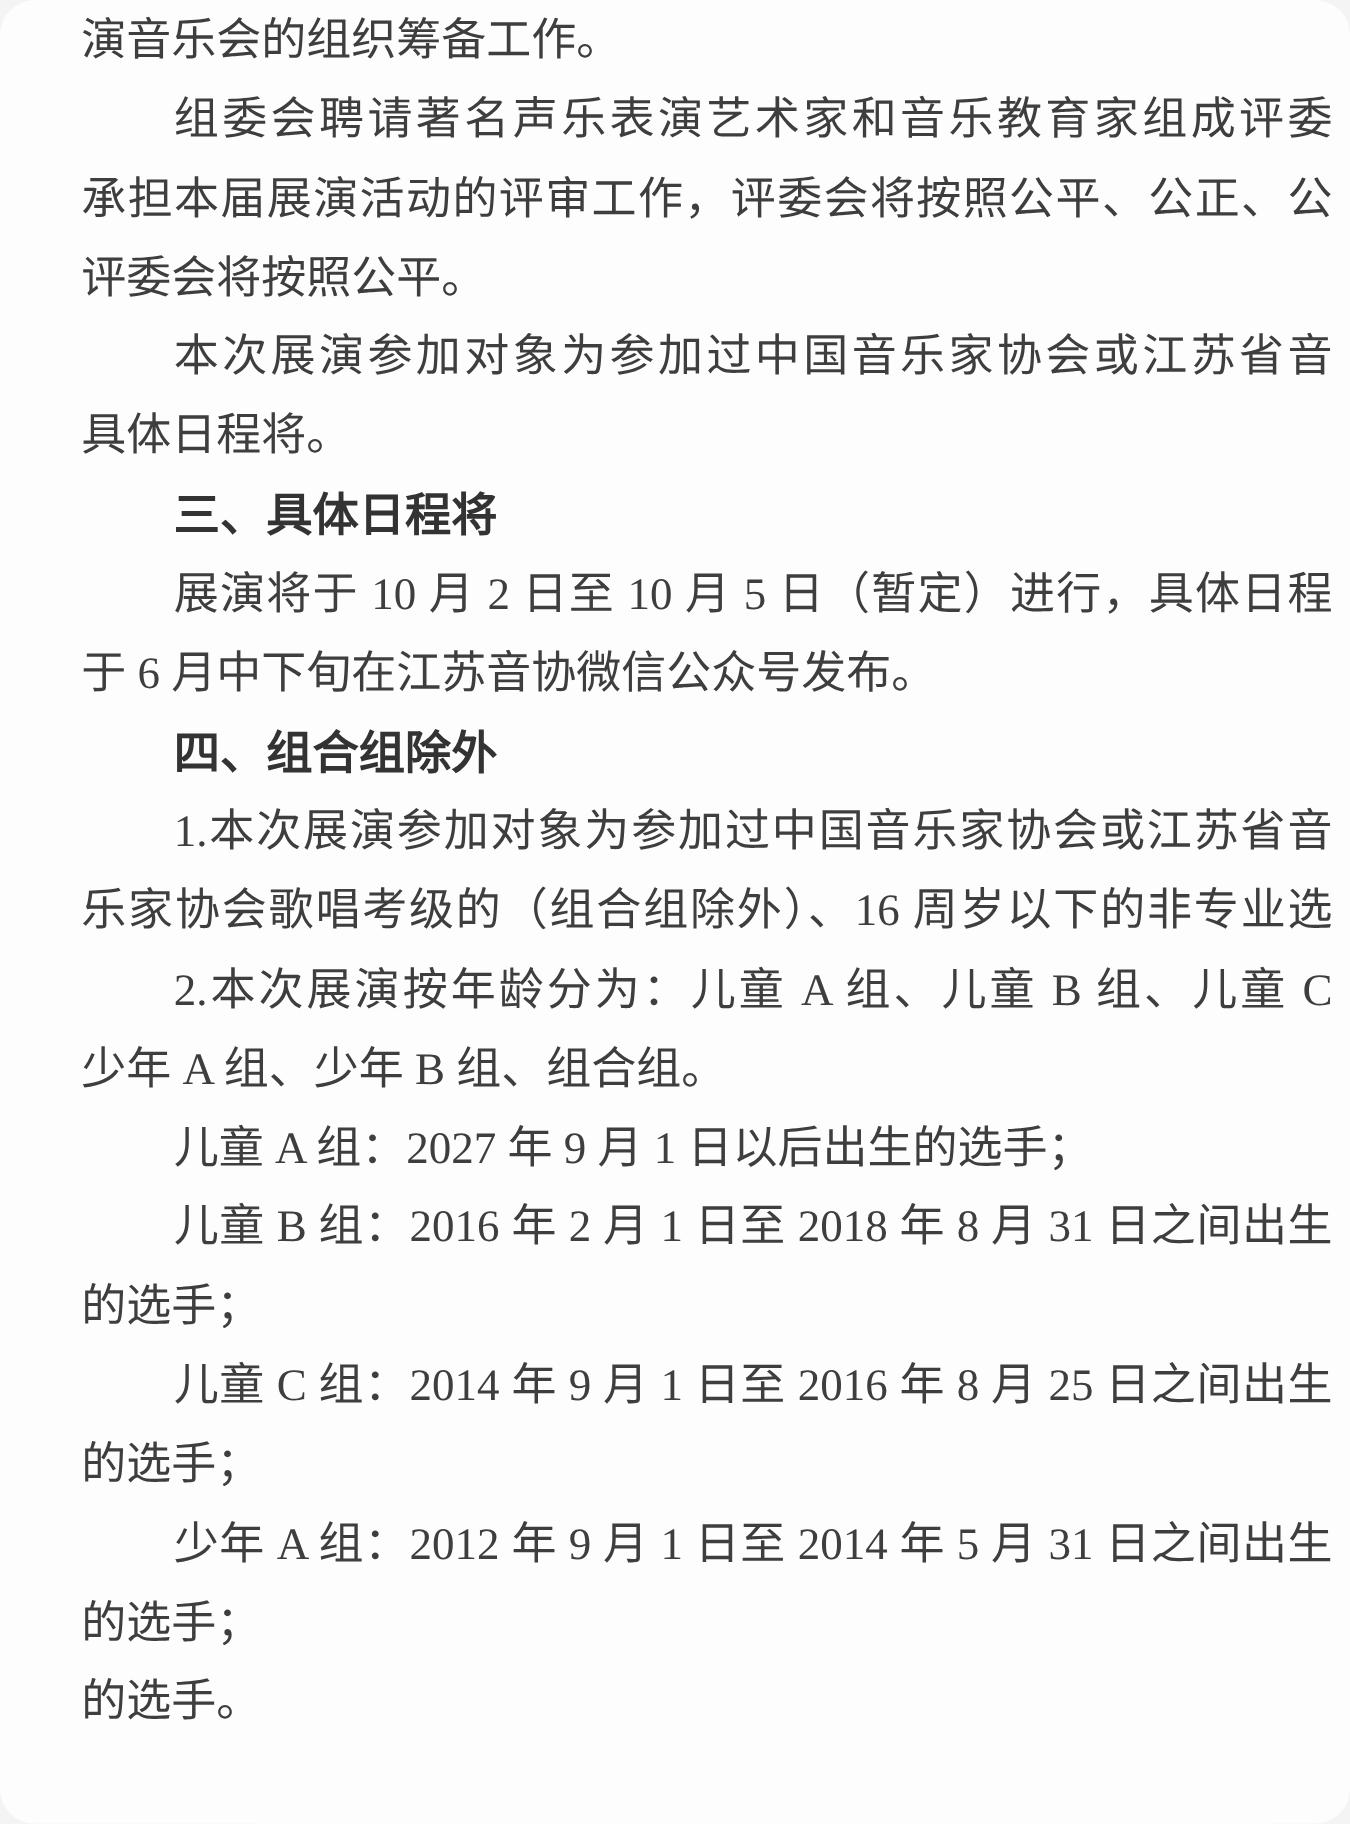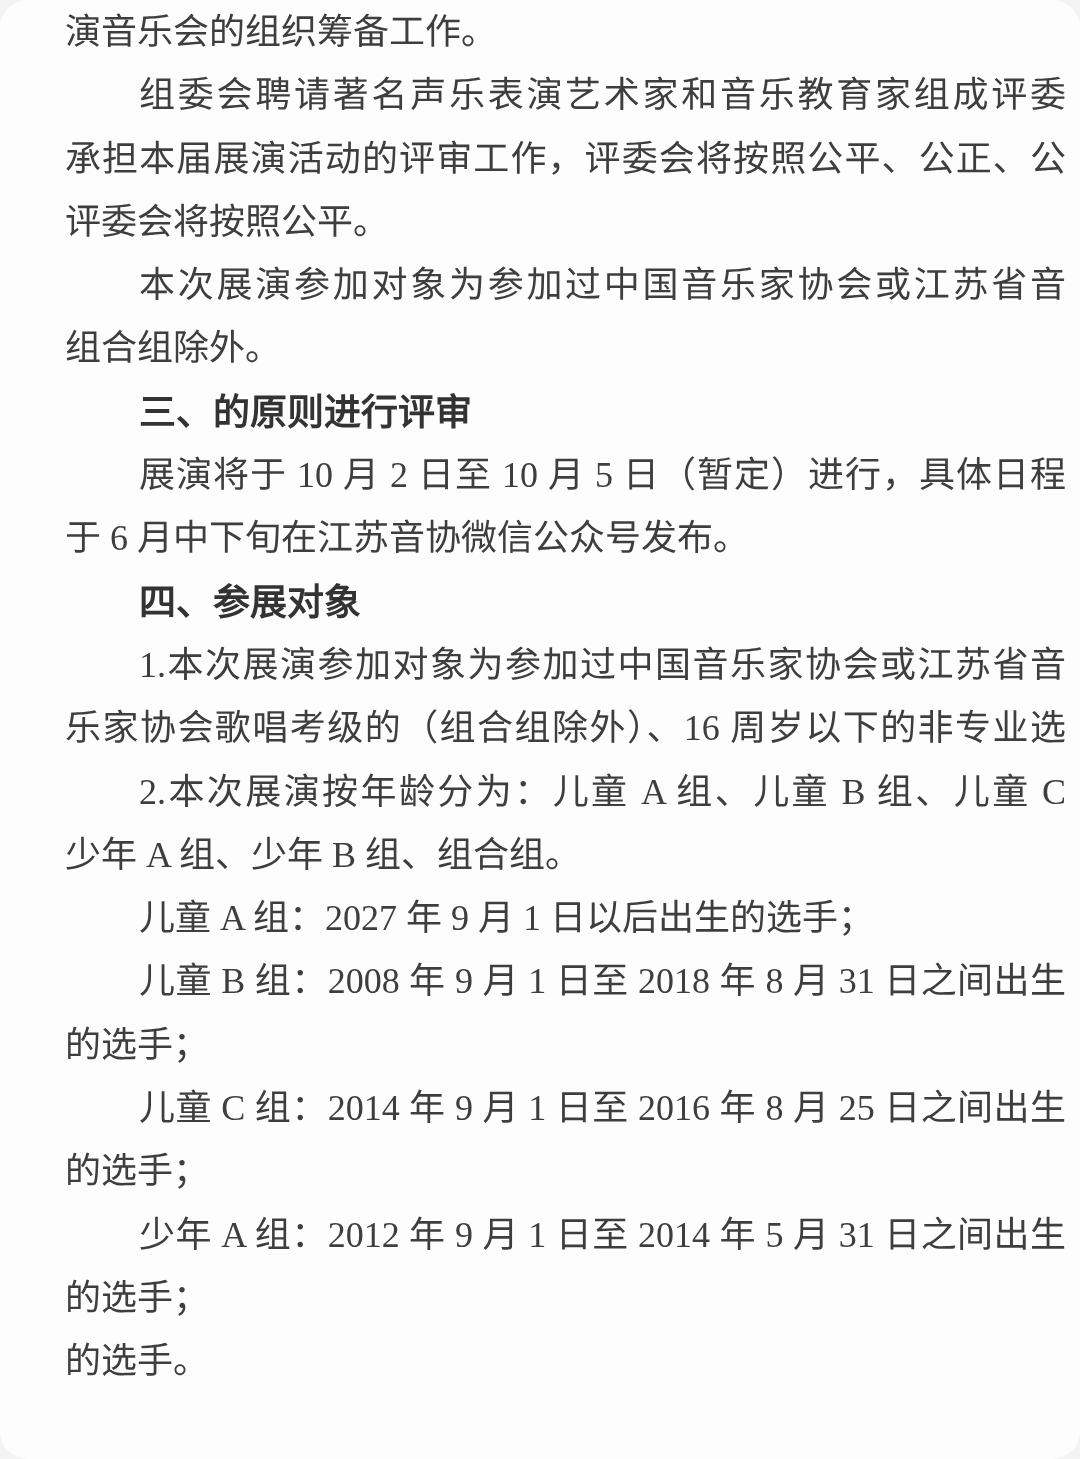--- a/index.html
+++ b/index.html
@@ -46,31 +46,31 @@
 </head>
 <body>
 
 <div class="page">
   <div id="doc-body">
       <div class="line">演音乐会的组织筹备工作。</div>
       <div class="line indent fill">组委会聘请著名声乐表演艺术家和音乐教育家组成评委会，</div>
       <div class="line fill">承担本届展演活动的评审工作，评委会将按照公平、公正、公开</div>
       <div class="line">评委会将按照公平。</div>
       <div class="line indent fill">本次展演参加对象为参加过中国音乐家协会或江苏省音</div>
-      <div class="line">组合组除外。</div>
-      <div class="line heading indent">三、的原则进行评审</div>
+      <div class="line">具体日程将。</div>
+      <div class="line heading indent">三、具体日程将</div>
       <div class="line indent fill">展演将于 10 月 2 日至 10 月 5 日（暂定）进行，具体日程将</div>
       <div class="line">于 6 月中下旬在江苏音协微信公众号发布。</div>
-      <div class="line heading indent">四、参展对象</div>
+      <div class="line heading indent">四、组合组除外</div>
       <div class="line indent fill">1.本次展演参加对象为参加过中国音乐家协会或江苏省音</div>
       <div class="line fill">乐家协会歌唱考级的（组合组除外）、16 周岁以下的非专业选手。</div>
       <div class="line indent fill">2.本次展演按年龄分为：儿童 A 组、儿童 B 组、儿童 C 组、</div>
       <div class="line">少年 A 组、少年 B 组、组合组。</div>
       <div class="line indent">儿童 A 组：2027 年 9 月 1 日以后出生的选手；</div>
-      <div class="line indent fill">儿童 B 组：2008 年 9 月 1 日至 2018 年 8 月 31 日之间出生</div>
+      <div class="line indent fill">儿童 B 组：2016 年 2 月 1 日至 2018 年 8 月 31 日之间出生</div>
       <div class="line">的选手；</div>
       <div class="line indent fill">儿童 C 组：2014 年 9 月 1 日至 2016 年 8 月 25 日之间出生</div>
       <div class="line">的选手；</div>
       <div class="line indent fill">少年 A 组：2012 年 9 月 1 日至 2014 年 5 月 31 日之间出生</div>
       <div class="line">的选手；</div>
       <div class="line">的选手。</div>
     </div>
 </div>
 
 </body></html>

